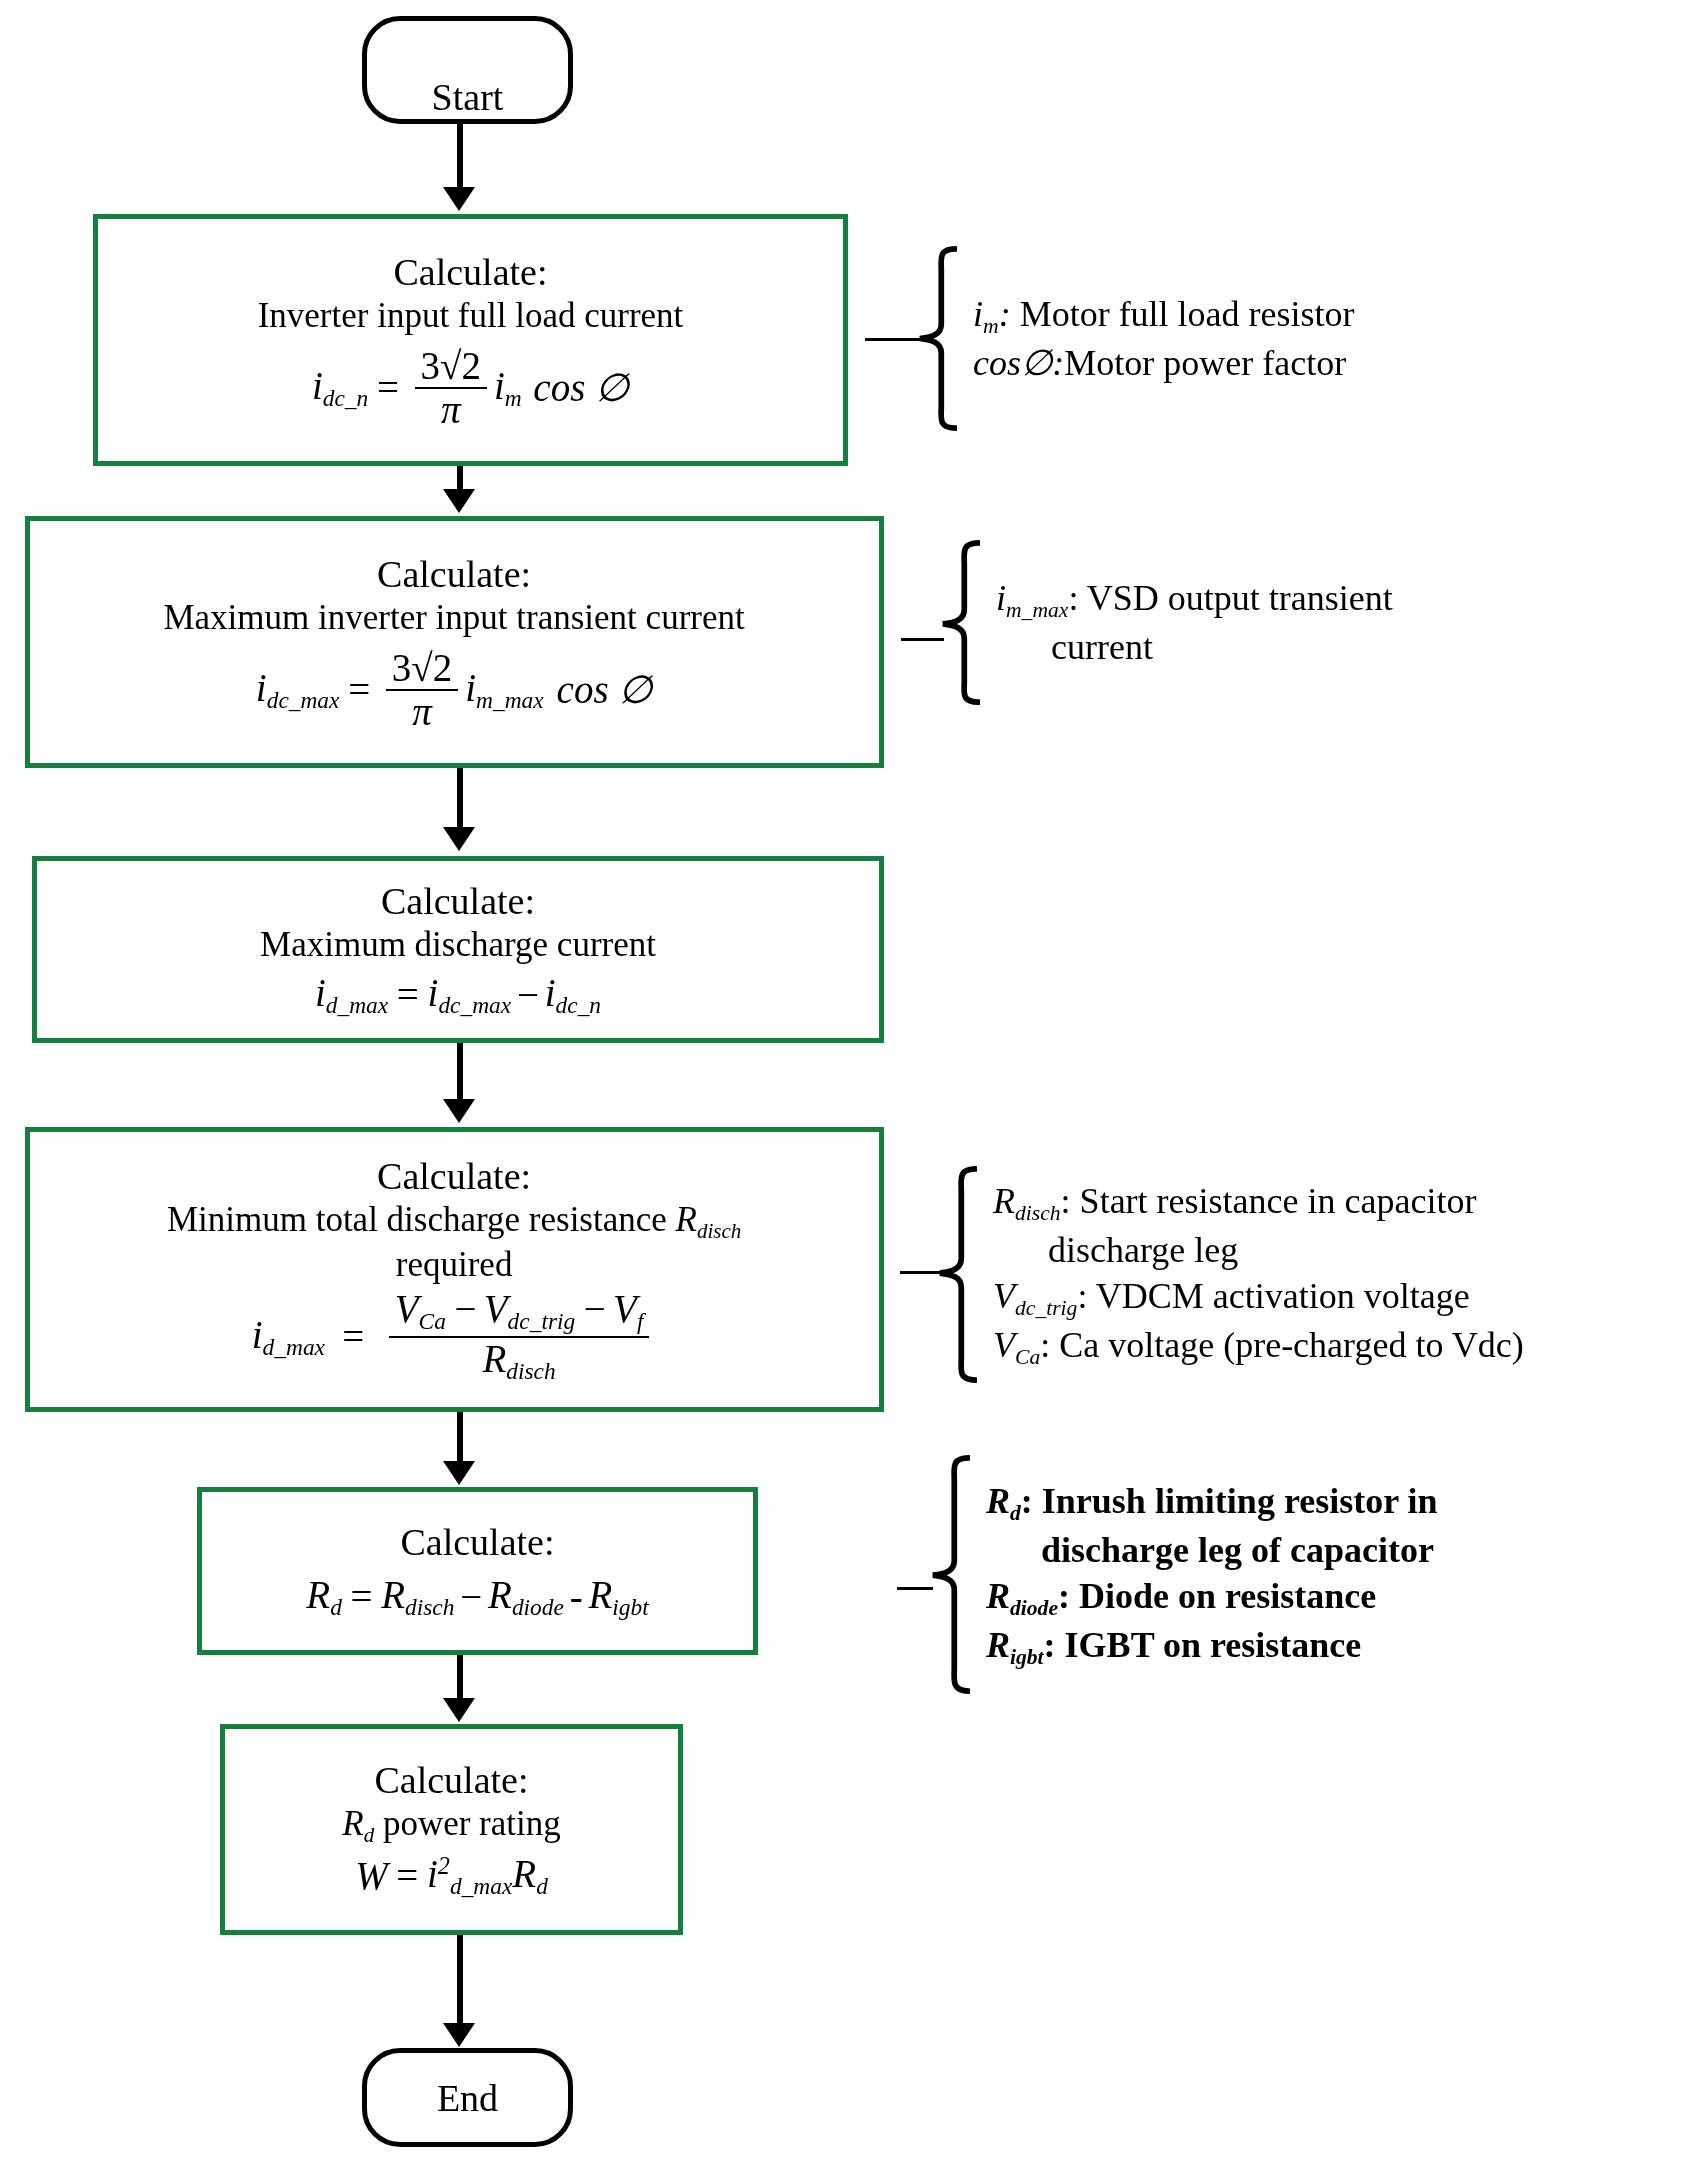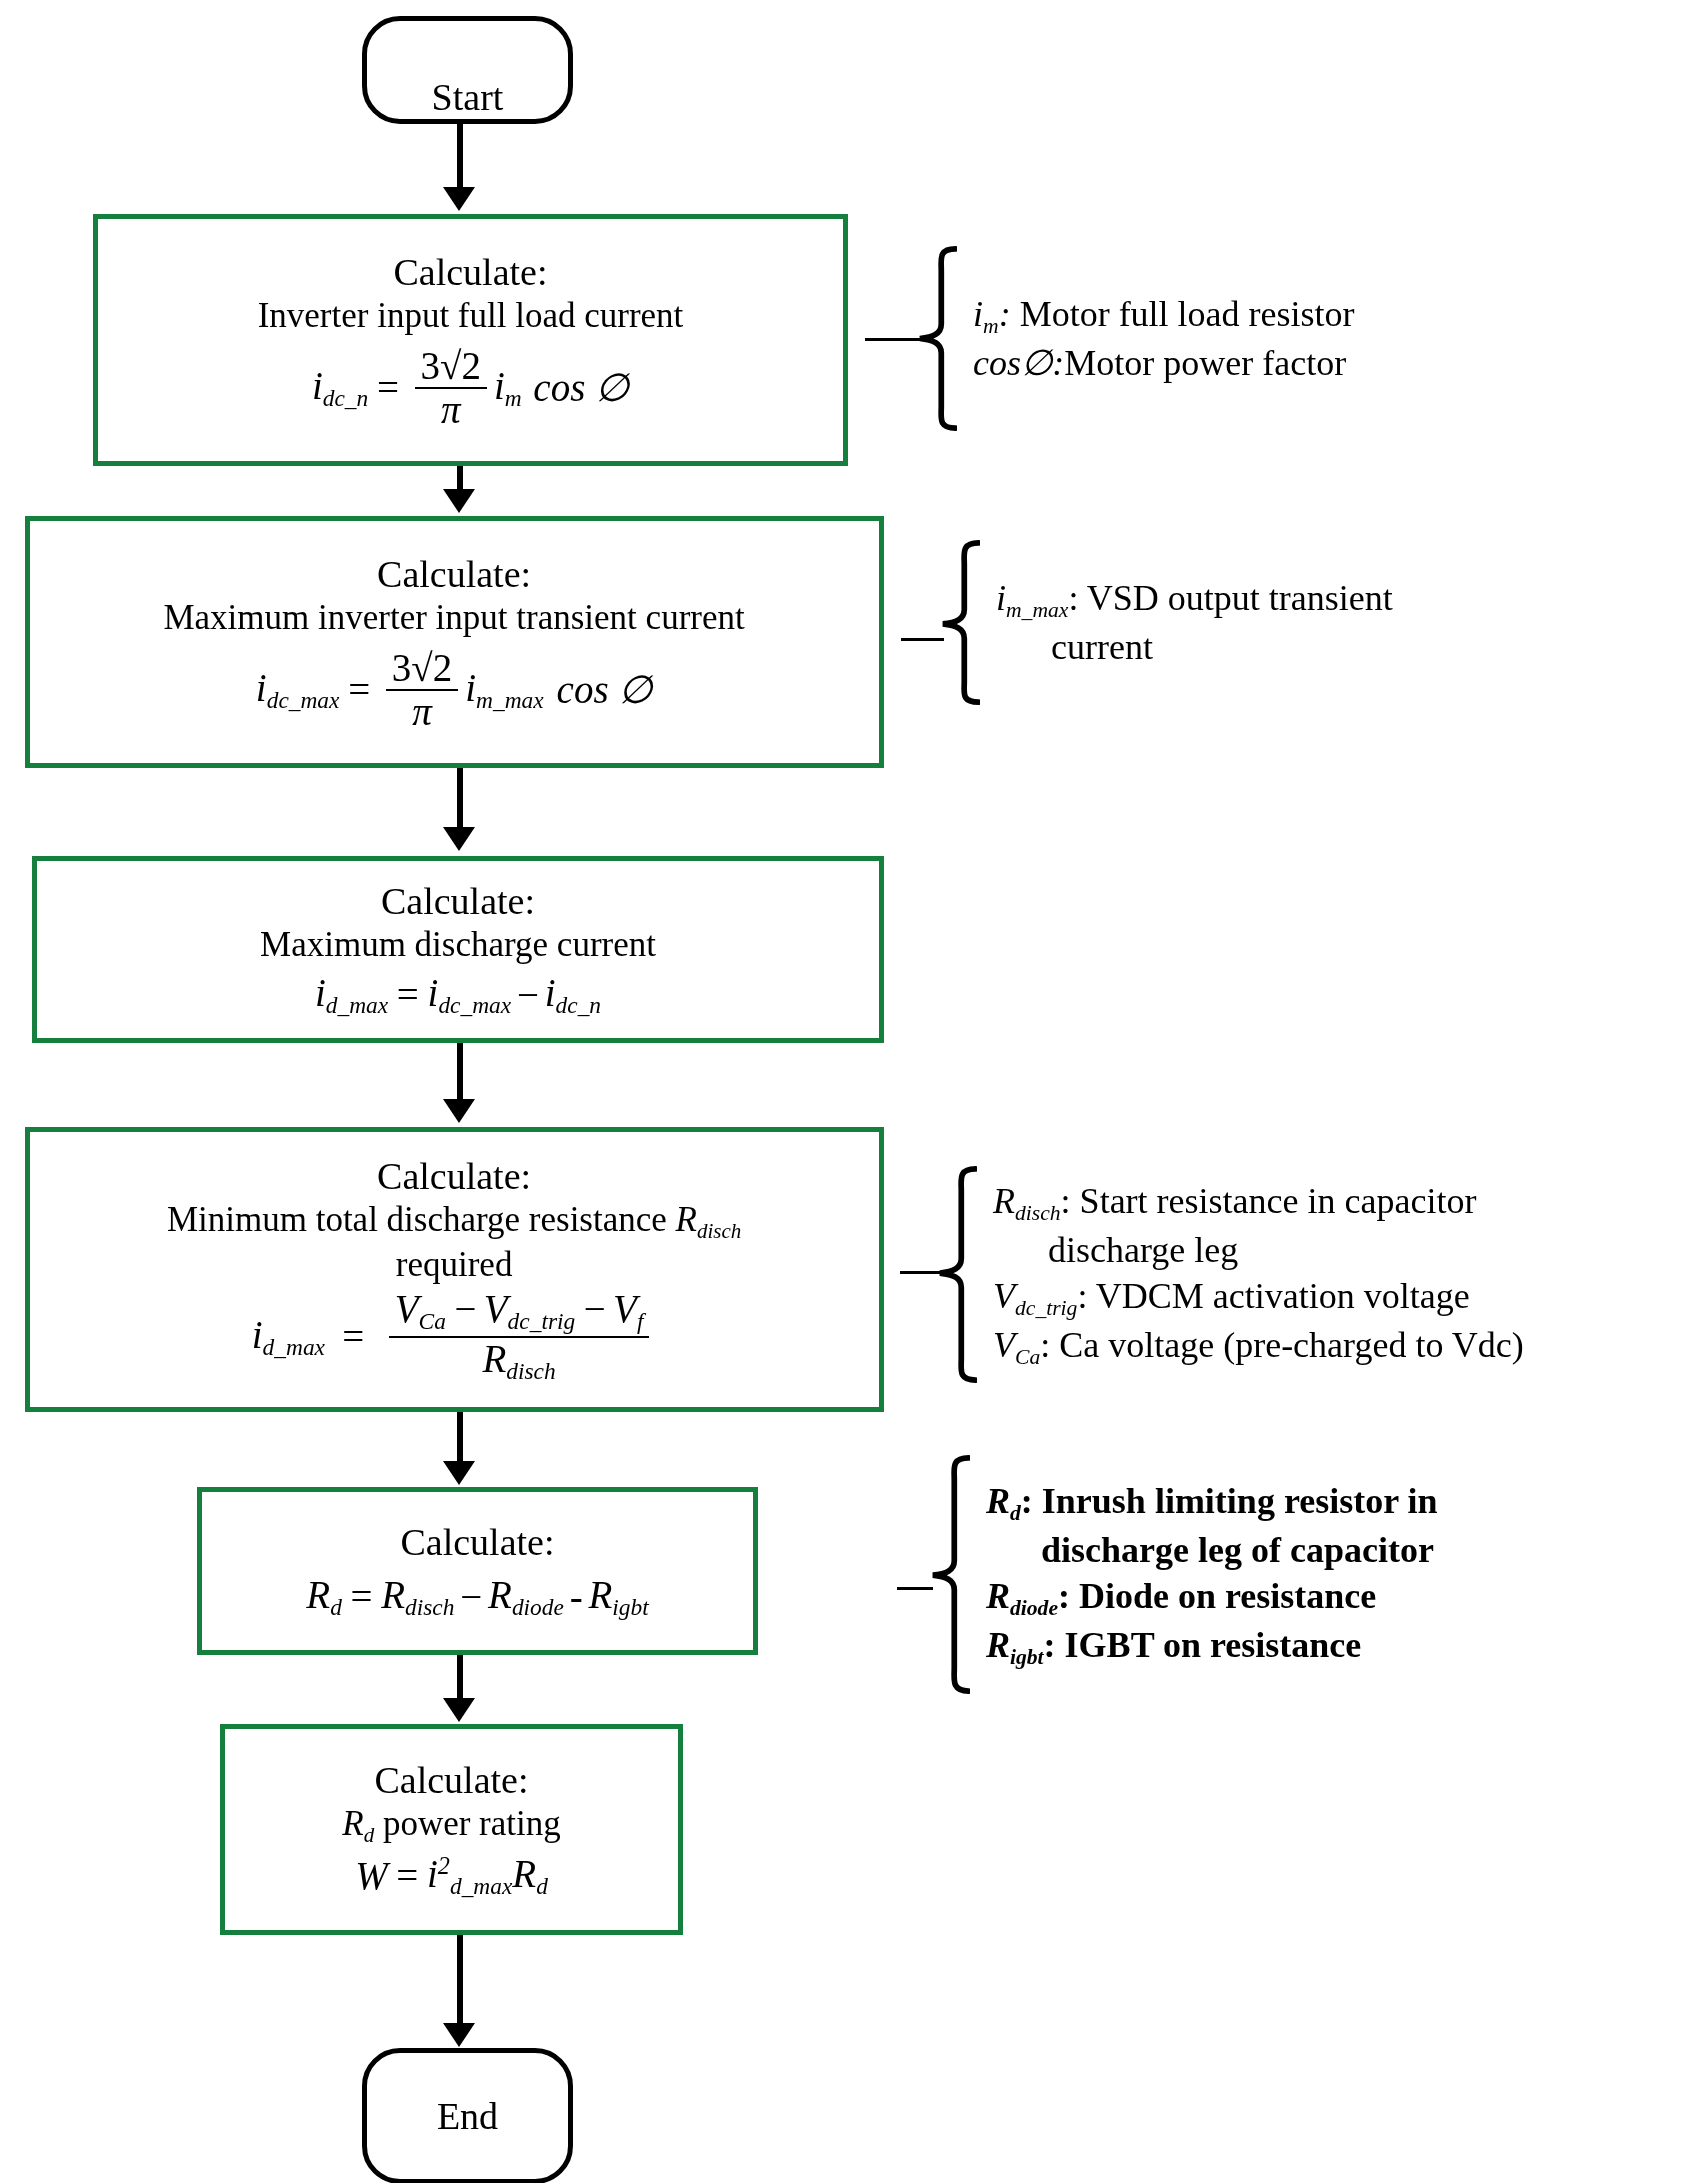--- a/index.html
+++ b/index.html
@@ -206,18 +206,18 @@
       <span class="it">W</span>
       <span class="eq">=</span>
       <span class="it"><span>i</span><sup class="ms">2</sup><sub class="ms">d_max</sub></span>
       <span class="it"><span>R</span><sub class="ms">d</sub></span>
     </div>
   </div>
 
   <div class="conn" style="left:457px;top:1935px;height:91px;"></div>
   <div class="arrowhead" style="left:443px;top:2023px;"></div>
 
-  <div class="stadium" style="left:362px;top:2048px;width:211px;height:136px;">
+  <div class="stadium" style="left:362px;top:2048px;width:211px;height:99px;">
     <span>End</span>
   </div>
 
 </div>
 
 
 </body></html>

